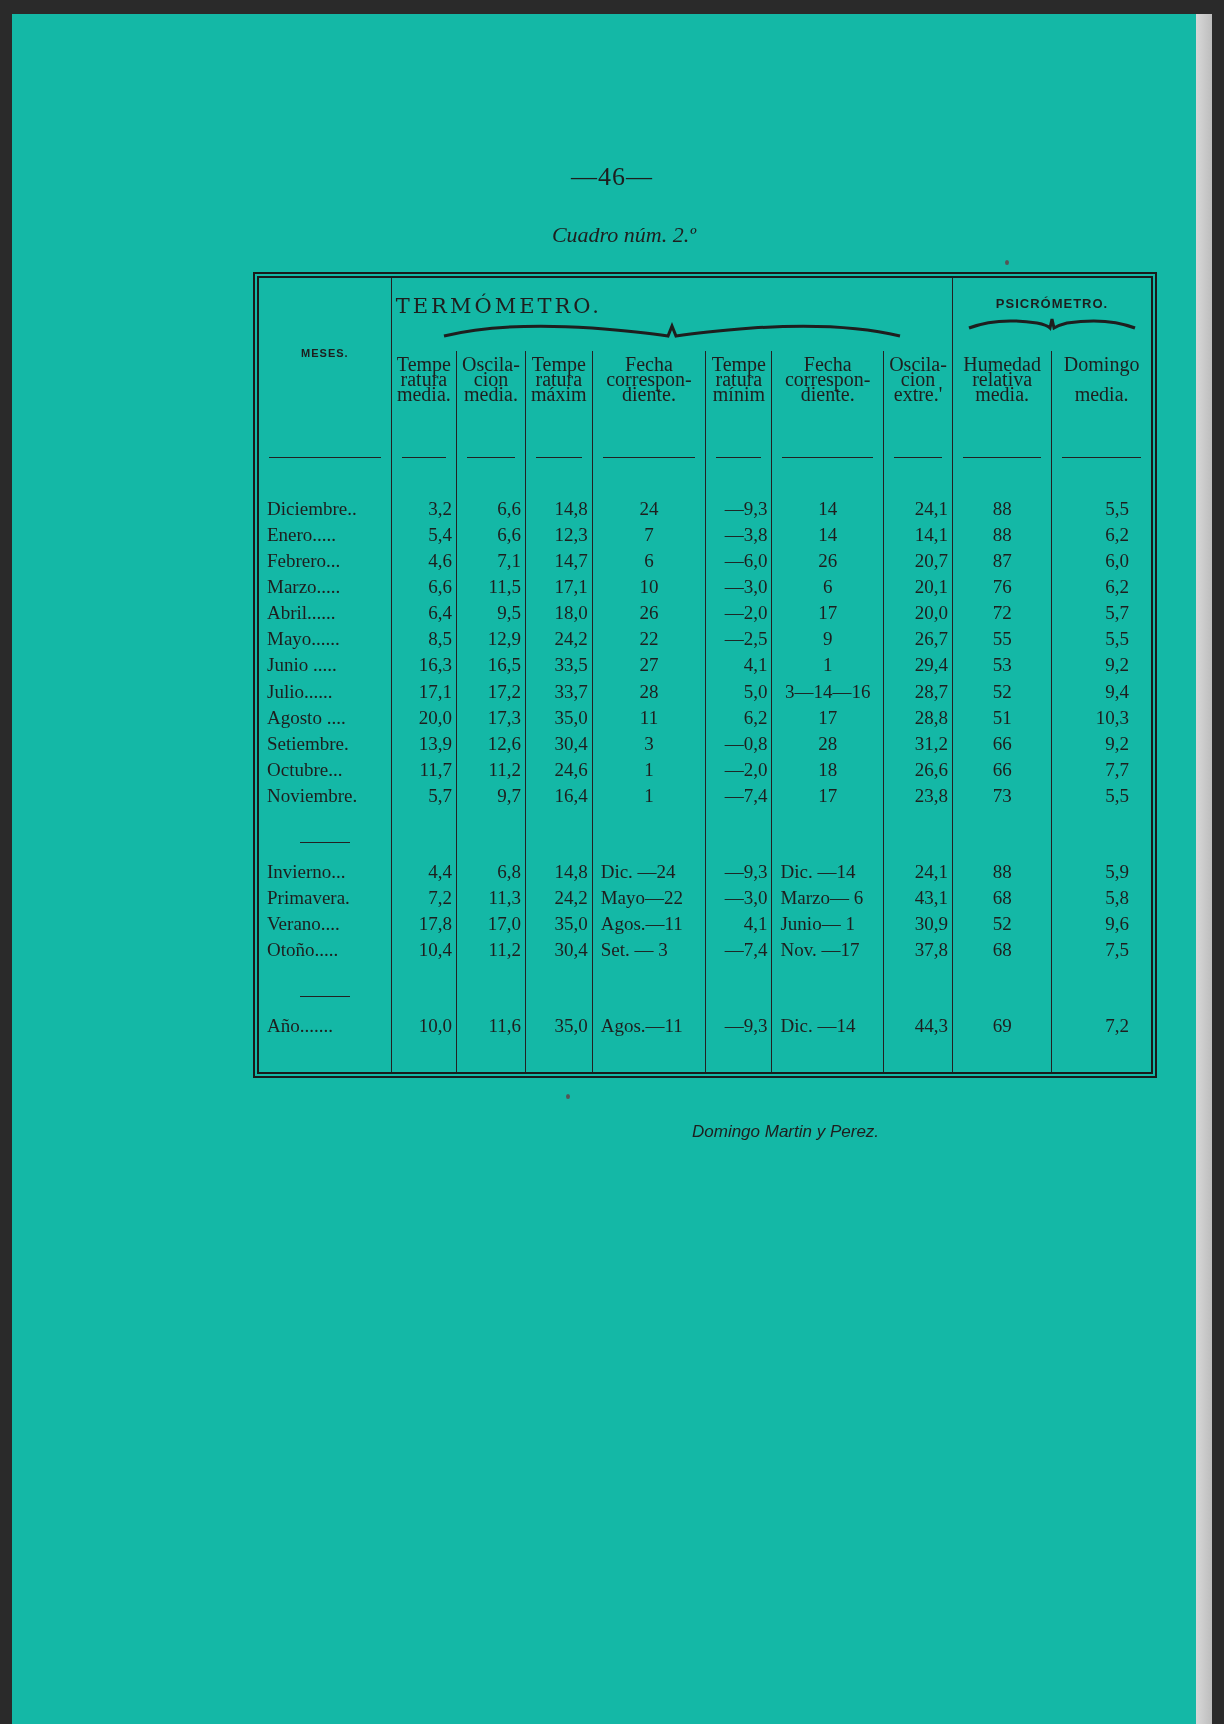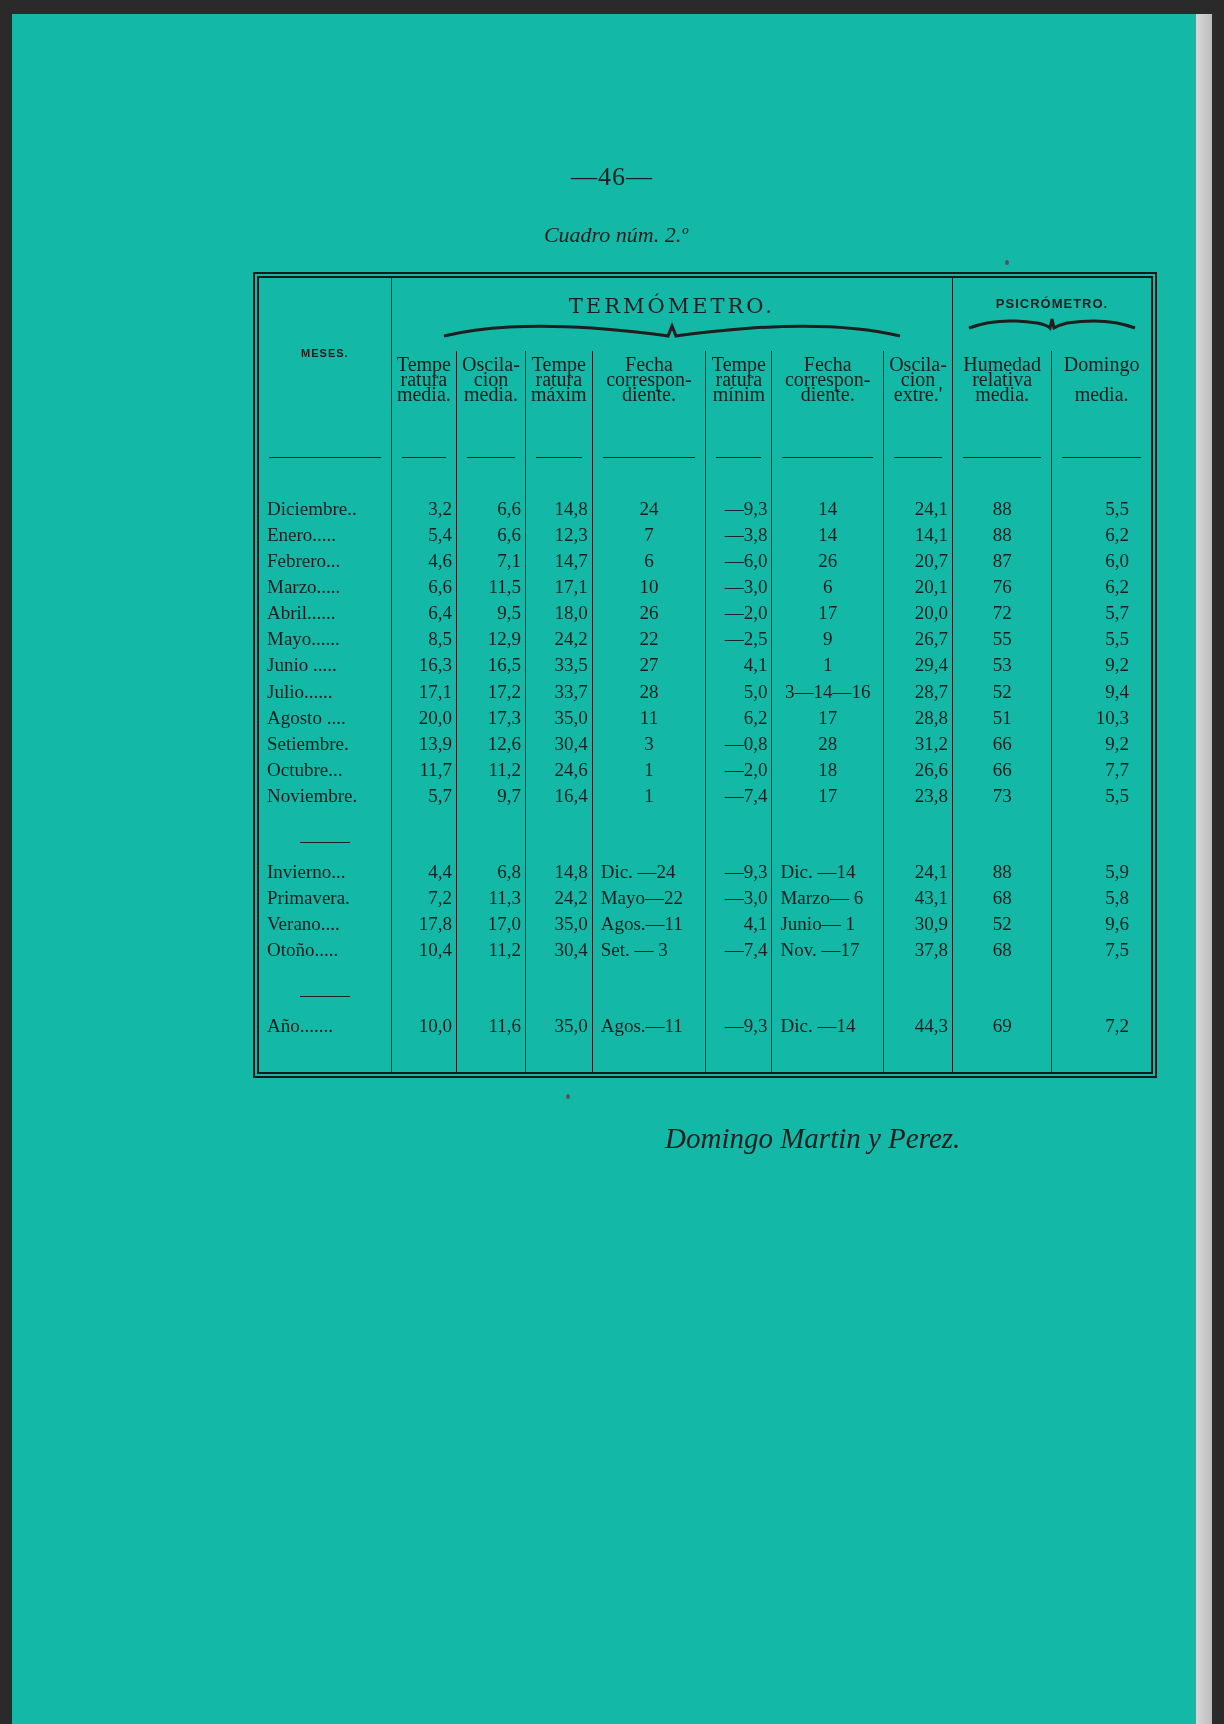--- a/index.html
+++ b/index.html
@@ -1,38 +1,38 @@
 <!DOCTYPE html>
 <html><head>
 <meta charset="utf-8">
 <style>
   html,body{margin:0;padding:0;}
   body{width:1224px;height:1724px;background:#2a2a2a;position:relative;overflow:hidden;font-family:"DejaVu Serif","Liberation Serif",serif;color:#1e1e1e;}
   .page{position:absolute;left:12px;top:14px;width:1200px;height:1710px;background:#14b8a6;}
   .page-edge{position:absolute;right:0;top:0;width:16px;height:100%;background:linear-gradient(to right,#d8d8d8,#bdbdbd);}
   .page-number{position:absolute;left:0;width:100%;top:148px;text-align:center;font-size:26px;letter-spacing:1px;font-family:"Liberation Serif",serif;}
-  .caption{position:absolute;left:4px;width:100%;top:208px;text-align:center;font-size:22px;font-style:italic;font-family:"Liberation Serif",serif;}
+  .caption{position:absolute;left:12px;width:100%;top:208px;text-align:center;font-size:22px;font-style:italic;font-family:"Liberation Serif",serif;}
   .table-wrap{position:absolute;left:241px;top:258px;width:904px;height:806px;border:4px double #1a1a1a;border-width:6px;border-style:double;box-sizing:border-box;}
   table{border-collapse:collapse;width:100%;height:100%;font-family:"Liberation Sans Narrow","Liberation Sans",sans-serif;}
   td,th{padding:0 4px;font-weight:normal;}
   .vl{border-left:1.5px solid #222;}
-  .group-title{font-family:"DejaVu Serif",serif;font-size:21px;letter-spacing:3px;text-align:center;padding-top:16px;}
+  .group-title{font-family:"DejaVu Serif",serif;font-size:21px;letter-spacing:3px;padding-top:16px;}
   .group-title-small{font-family:Liberation Sans, sans-serif;font-size:13px;font-weight:bold;letter-spacing:1px;text-align:center;padding-top:18px;}
   .brace{display:block;margin:4px auto 0;}
   .hdr{font-size:20px;line-height:15px;text-align:center;vertical-align:top;padding-top:6px;font-family:"Liberation Serif",serif;}
   .meses-hdr{font-size:11px;font-weight:bold;letter-spacing:1px;text-align:center;vertical-align:middle;}
   .rule-row td{height:26px;vertical-align:bottom;}
   .rule{display:block;border-top:1.5px solid #222;margin:0 6px;}
   .row td{font-size:19px;line-height:22px;height:22px;white-space:nowrap;font-family:"Liberation Serif",serif;}
   .name{text-align:left;padding-left:8px;margin-left:32px;}
   .num{text-align:right;padding-right:4px;}
   .ctr{text-align:center;}
   .sep td{height:42px;}
   .short-rule{display:block;width:50px;border-top:1.5px solid #222;margin:18px auto 0;}
-  .signature{position:absolute;left:653px;top:1108px;font-size:29px;font-style:italic;font-family:Liberation Serif, serif;}
+  .signature{position:absolute;left:680px;top:1108px;font-size:17px;font-style:italic;font-family:Liberation Sans, sans-serif;}
   .speck{position:absolute;width:4px;height:5px;background:#555;border-radius:50%;}
 </style>
 </head>
 <body>
 
 <div class="page">
   <div class="page-edge"></div>
   <div class="page-number">—46—</div>
   <div class="caption">Cuadro núm. 2.º</div>
 

